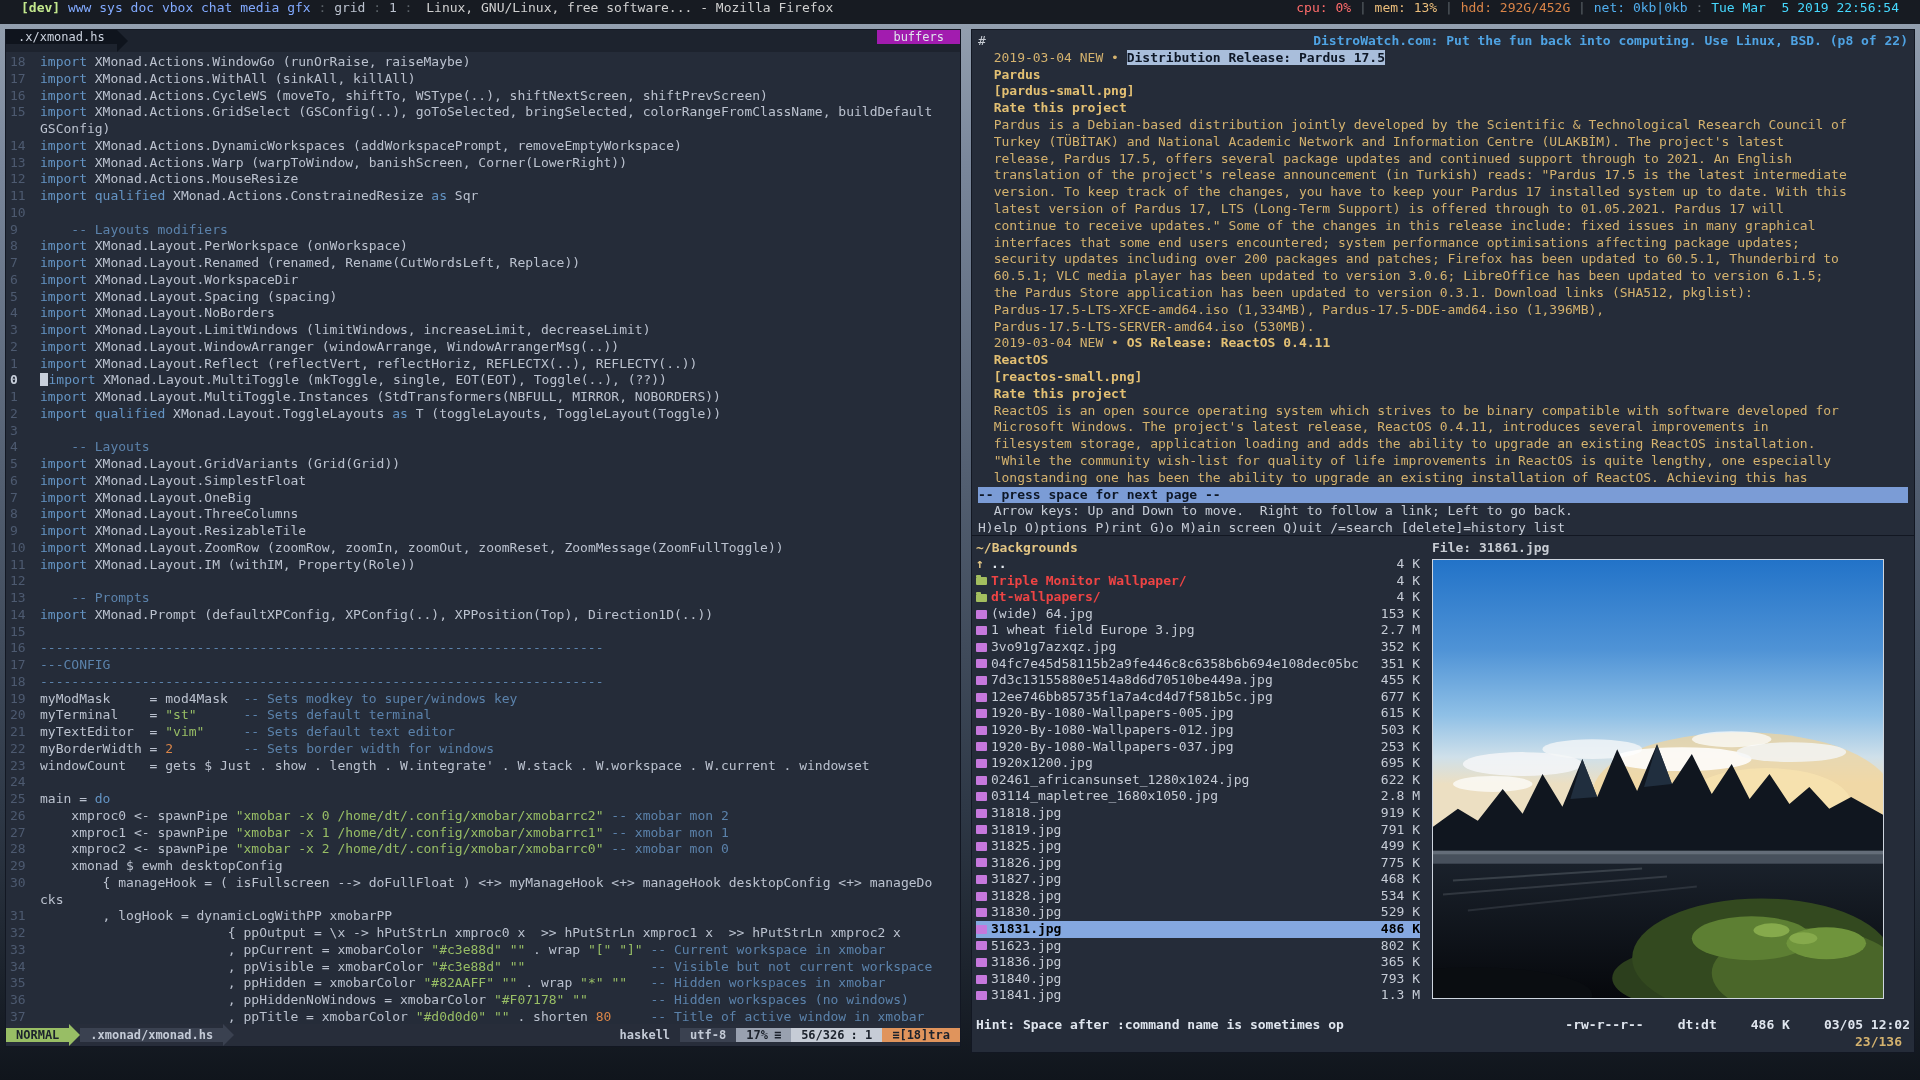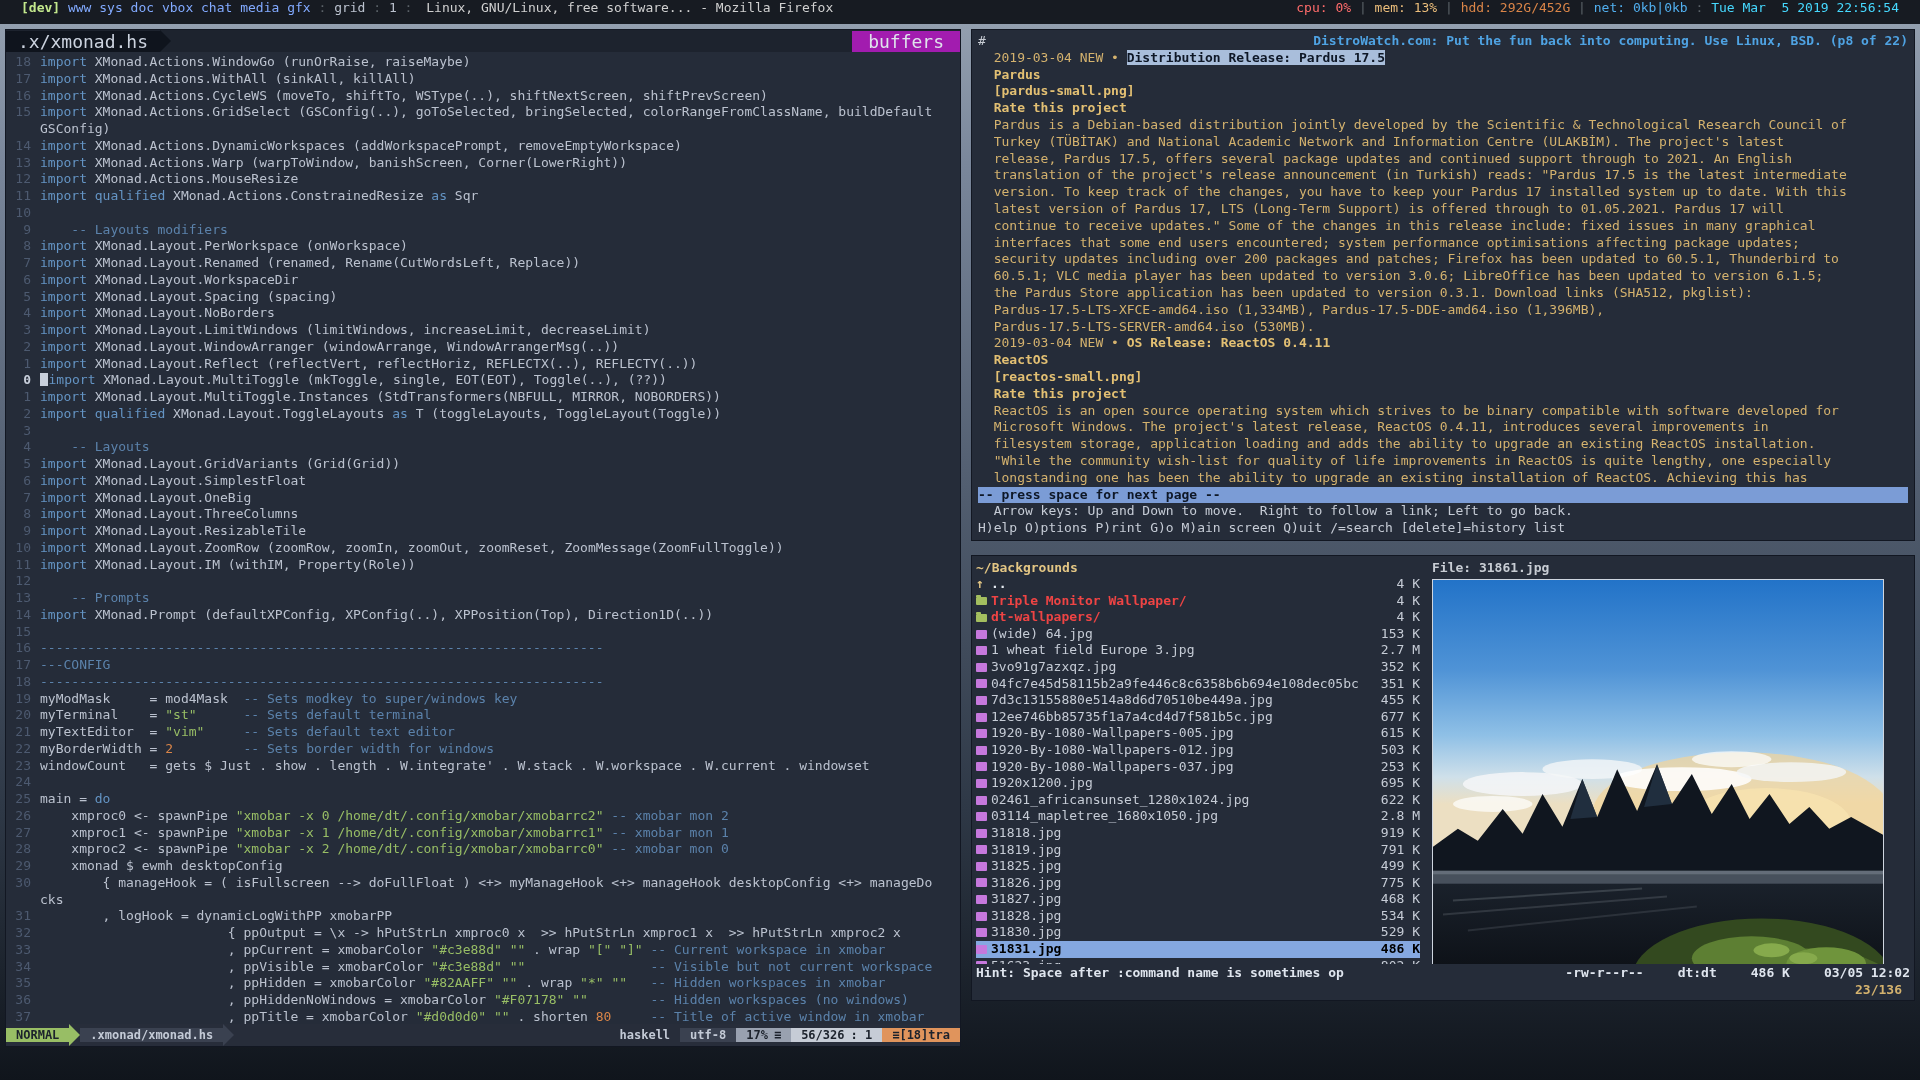--- a/index.html
+++ b/index.html
@@ -15,27 +15,27 @@
   
   #xmobar{position:absolute;left:0;top:0;width:1920px;height:24px;background:#171b22;
     display:flex;padding:0 21px;white-space:pre}
   .ws-cur{font-weight:bold}
   .xsep{color:#5b6268}
   #xmobar .title{margin-left:6px}
   #xmobar .right{margin-left:auto;display:flex;white-space:pre}
 
   
   #vim{left:6px;top:30px;width:954px;height:1016px;display:flex;flex-direction:column}
-  #vim-tabline{height:22px;background:#1d232e;display:flex;align-items:flex-end;font-size:18px;flex:none}
+  #vim-tabline{height:22px;background:#1d232e;display:flex;align-items:flex-start;font-size:12px;flex:none}
   .tab{background:#0f141d;color:#ccd3df;padding:0 12px;display:flex;align-items:center}
   .tab-arrow{width:0;height:0;border-top:11px solid transparent;border-bottom:11px solid transparent;border-left:11px solid #0f141d}
   .buffers-chip{margin-left:auto;background:#a21caf;color:#dfe4ec;padding:0 16px;display:flex;align-items:center}
   #vim-buffer{flex:1;overflow:hidden;padding:2px 0 0 4px}
   .vrow{height:16.75px;line-height:16.75px;display:flex;white-space:pre}
-  .gut{width:30px;text-align:right;color:#4d5a70;flex:none;padding-right:9px}
+  .gut{width:30px;color:#4d5a70;flex:none;padding-right:9px}
   .gut.cur{color:#c8cfdb;font-weight:bold}
   .code{white-space:pre}
   .cursor{display:inline-block;width:7.5px;height:13px;background:#c8cfdb;vertical-align:-2px;margin-right:1px}
   .kw{color:#6494c4}.str{color:#98be65}.num{color:#da8548}.com{color:#5b82ab}
   #vim-status{height:22px;display:flex;align-items:center;font-size:12px;font-weight:bold;flex:none;background:#272d3a}
   .seg{display:flex;align-items:center;padding:0 10px;white-space:pre}
   .seg-mode{background:#98be65;color:#1c222c}
   .parr{width:0;height:0;border-top:11px solid transparent;border-bottom:11px solid transparent}
   .parr-mode{border-left:11px solid #98be65}
   .parr-file{border-left:11px solid #3a4150}
@@ -56,21 +56,21 @@
   .l-body{color:#d4b26e}
   .l-link{color:#e3c073;font-weight:bold}
   .l-title{color:#4fa3e3;font-weight:bold}
   .l-hash{color:#c8cdd4}
   .l-sel{background:#a9bedb;color:#0e1726;font-weight:bold}
   .lline.lbar{background:#7b9cd6}
   .l-bar{color:#0e1726;font-weight:bold}
   .l-help{color:#c6ccd6}
 
   
-  #vifm{left:972px;top:556px;width:942px;height:444px;display:flex;flex-direction:column;padding:3px 0 2px 0}
+  #vifm{left:972px;top:536px;width:942px;height:516px;display:flex;flex-direction:column;padding:3px 0 2px 0}
   #vifm-main{flex:1;display:flex;overflow:hidden}
   #vifm-left{width:452px;padding:0 4px;overflow:hidden;flex:none}
   #vifm-right{flex:1;padding:0 8px;overflow:hidden}
   .vf-header{height:17px;line-height:17px;font-weight:bold;color:#e3c684;white-space:pre}
   .vf-header.file{color:#c8cdd4}
   .vf-row{height:16.6px;line-height:16.6px;display:flex;align-items:center;white-space:pre}
   .vf-name{flex:1;overflow:hidden;white-space:nowrap;color:#c6ccd6}
   .vf-size{flex:none;width:52px;text-align:right;color:#c6ccd6}
   .vf-row.dir .vf-name{color:#ef4444;font-weight:bold}
   .vf-row.up .vf-name{color:#e6ebf2;font-weight:bold}

